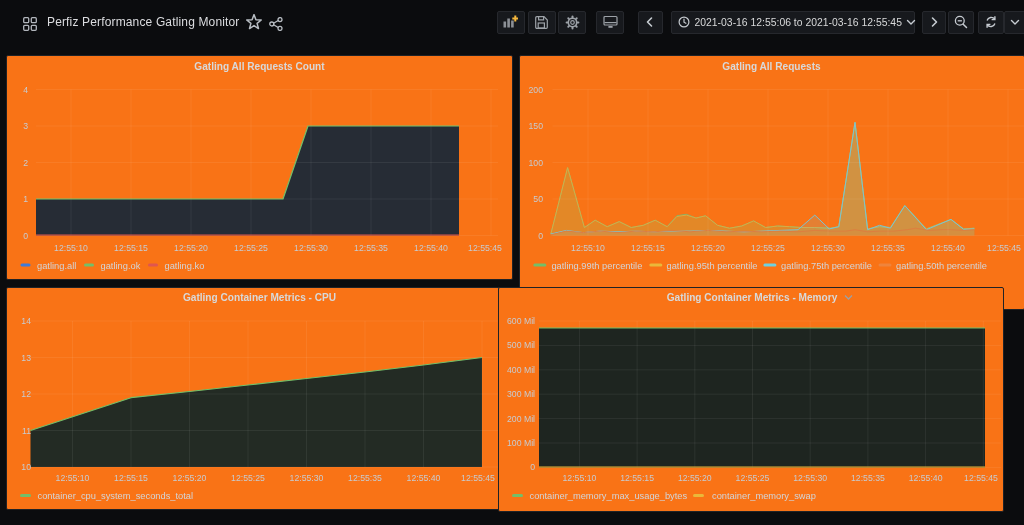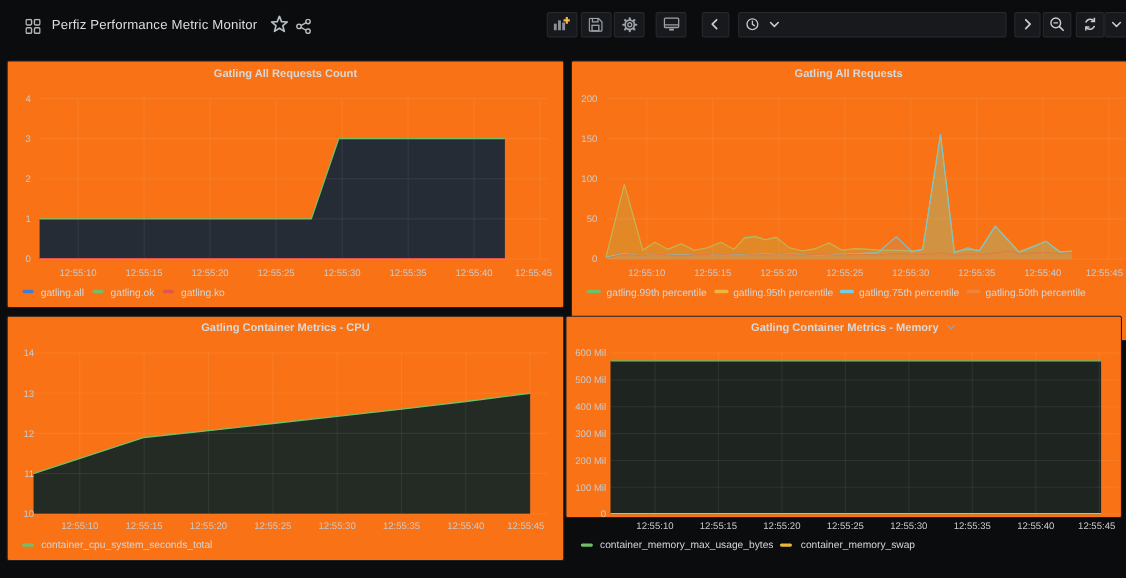--- a/index.html
+++ b/index.html
@@ -14,21 +14,21 @@
 </style></head>
 <body>
 
 <div class="hdr">
 <svg class="abs" style="left:23px;top:16.5px" width="14" height="14" viewBox="0 0 14 14">
 <rect x="0.7" y="0.7" width="5" height="5" rx="1" fill="none" stroke="#b2b6bc" stroke-width="1.3"></rect>
 <rect x="8.3" y="0.7" width="5" height="5" rx="1" fill="none" stroke="#b2b6bc" stroke-width="1.3"></rect>
 <rect x="0.7" y="8.3" width="5" height="5" rx="1" fill="none" stroke="#b2b6bc" stroke-width="1.3"></rect>
 <rect x="8.3" y="8.3" width="5" height="5" rx="1" fill="none" stroke="#b2b6bc" stroke-width="1.3"></rect>
 </svg>
-<div class="abs" style="left:47px;top:15px;font-size:12px;font-weight:500;color:#dcdde0;letter-spacing:0.15px">Perfiz Performance Metric Monitor</div>
+<div class="abs" style="left:47px;top:15px;font-size:12px;font-weight:500;color:#dcdde0;letter-spacing:0.15px">Perfiz Performance Gatling Monitor</div>
 <svg class="abs" style="left:246px;top:14px" width="16" height="16" viewBox="0 0 15 15">
 <path d="M7.5,0.6 L9.3,5.3 L14.3,5.6 L10.4,8.8 L11.7,13.6 L7.5,10.9 L3.3,13.6 L4.6,8.8 L0.7,5.6 L5.7,5.3 Z" fill="none" stroke="#b8bdc3" stroke-width="1.4" stroke-linejoin="round"></path>
 </svg>
 <svg class="abs" style="left:269px;top:16.5px" width="14" height="14" viewBox="0 0 14 14">
 <circle cx="11" cy="2.6" r="2" fill="none" stroke="#b8bdc3" stroke-width="1.3"></circle>
 <circle cx="2.8" cy="7" r="2" fill="none" stroke="#b8bdc3" stroke-width="1.3"></circle>
 <circle cx="11" cy="11.4" r="2" fill="none" stroke="#b8bdc3" stroke-width="1.3"></circle>
 <line x1="4.6" y1="6.2" x2="9.2" y2="3.5" stroke="#b8bdc3" stroke-width="1.3"></line>
 <line x1="4.6" y1="7.8" x2="9.2" y2="10.5" stroke="#b8bdc3" stroke-width="1.3"></line>
 </svg>
@@ -73,20 +73,21 @@
 <div class="btn" style="left:637.5px;width:25px">
 <svg width="10" height="12" viewBox="0 0 10 12">
         <path d="M6.5,2 L2.5,6 L6.5,10" fill="none" stroke="#c7ccd2" stroke-width="1.6" stroke-linecap="round" stroke-linejoin="round"></path>
       </svg>
     </div>
 <div class="btn" style="left:670.5px;width:244px;justify-content:flex-start;padding-left:6px">
 <svg width="12" height="12" viewBox="0 0 12 12" style="margin-right:5px;flex-shrink:0">
 <circle cx="6" cy="6" r="4.9" fill="none" stroke="#c4c9ce" stroke-width="1.2"></circle>
 <path d="M6,3.2 V6.2 L7.9,7.3" fill="none" stroke="#c4c9ce" stroke-width="1.2" stroke-linecap="round"></path>
 </svg>
+<span style="font-size:10.4px;color:#d8d9da">2021-03-16 12:55:06 to 2021-03-16 12:55:45</span>
 <svg width="10" height="7" viewBox="0 0 10 7" style="margin-left:4px;flex-shrink:0">
         <path d="M1.5,1.5 L5,5 L8.5,1.5" fill="none" stroke="#c7ccd2" stroke-width="1.4" stroke-linecap="round" stroke-linejoin="round"></path>
       </svg>
 </div>
 <div class="btn" style="left:922px;width:24px">
 <svg width="10" height="12" viewBox="0 0 10 12">
         <path d="M3.5,2 L7.5,6 L3.5,10" fill="none" stroke="#c7ccd2" stroke-width="1.6" stroke-linecap="round" stroke-linejoin="round"></path>
       </svg>
     </div>
 <div class="btn" style="left:948px;width:26px">
@@ -236,21 +237,21 @@
 <text x="242" y="194" text-anchor="middle" class="ax">12:55:25</text>
 <text x="300.5" y="194" text-anchor="middle" class="ax">12:55:30</text>
 <text x="359" y="194" text-anchor="middle" class="ax">12:55:35</text>
 <text x="417.5" y="194" text-anchor="middle" class="ax">12:55:40</text>
 <text x="472" y="194" text-anchor="middle" class="ax">12:55:45</text>
 
 <rect x="14" y="207" width="11" height="3" rx="1.5" fill="#73BF69"></rect>
 <text x="31.5" y="211.5" class="lg">container_cpu_system_seconds_total</text>
 </svg>
   </div>
-<div class="panel" style="left:514px;top:287px;width:506px;height:184px">
+<div class="panel" style="left:498px;top:287px;width:506px;height:225px">
     <svg class="chart" width="506" height="223" viewBox="0 0 506 223">
 <text x="254" y="14" text-anchor="middle" class="ttl">Gatling Container Metrics - Memory</text>
 <path d="M347,8.5 L350.5,12 L354,8.5" fill="none" stroke="#9aa0a6" stroke-width="1.3"></path>
 <path d="M41,41 L487,41 L487,180.4 L41,180.4 Z" fill="#1e2520"></path>
 <line x1="41" y1="34" x2="503" y2="34" stroke="rgba(255,255,255,0.065)" stroke-width="1"></line>
 <line x1="41" y1="58.4" x2="503" y2="58.4" stroke="rgba(255,255,255,0.065)" stroke-width="1"></line>
 <line x1="41" y1="82.8" x2="503" y2="82.8" stroke="rgba(255,255,255,0.065)" stroke-width="1"></line>
 <line x1="41" y1="107.2" x2="503" y2="107.2" stroke="rgba(255,255,255,0.065)" stroke-width="1"></line>
 <line x1="41" y1="131.6" x2="503" y2="131.6" stroke="rgba(255,255,255,0.065)" stroke-width="1"></line>
 <line x1="41" y1="156" x2="503" y2="156" stroke="rgba(255,255,255,0.065)" stroke-width="1"></line>

